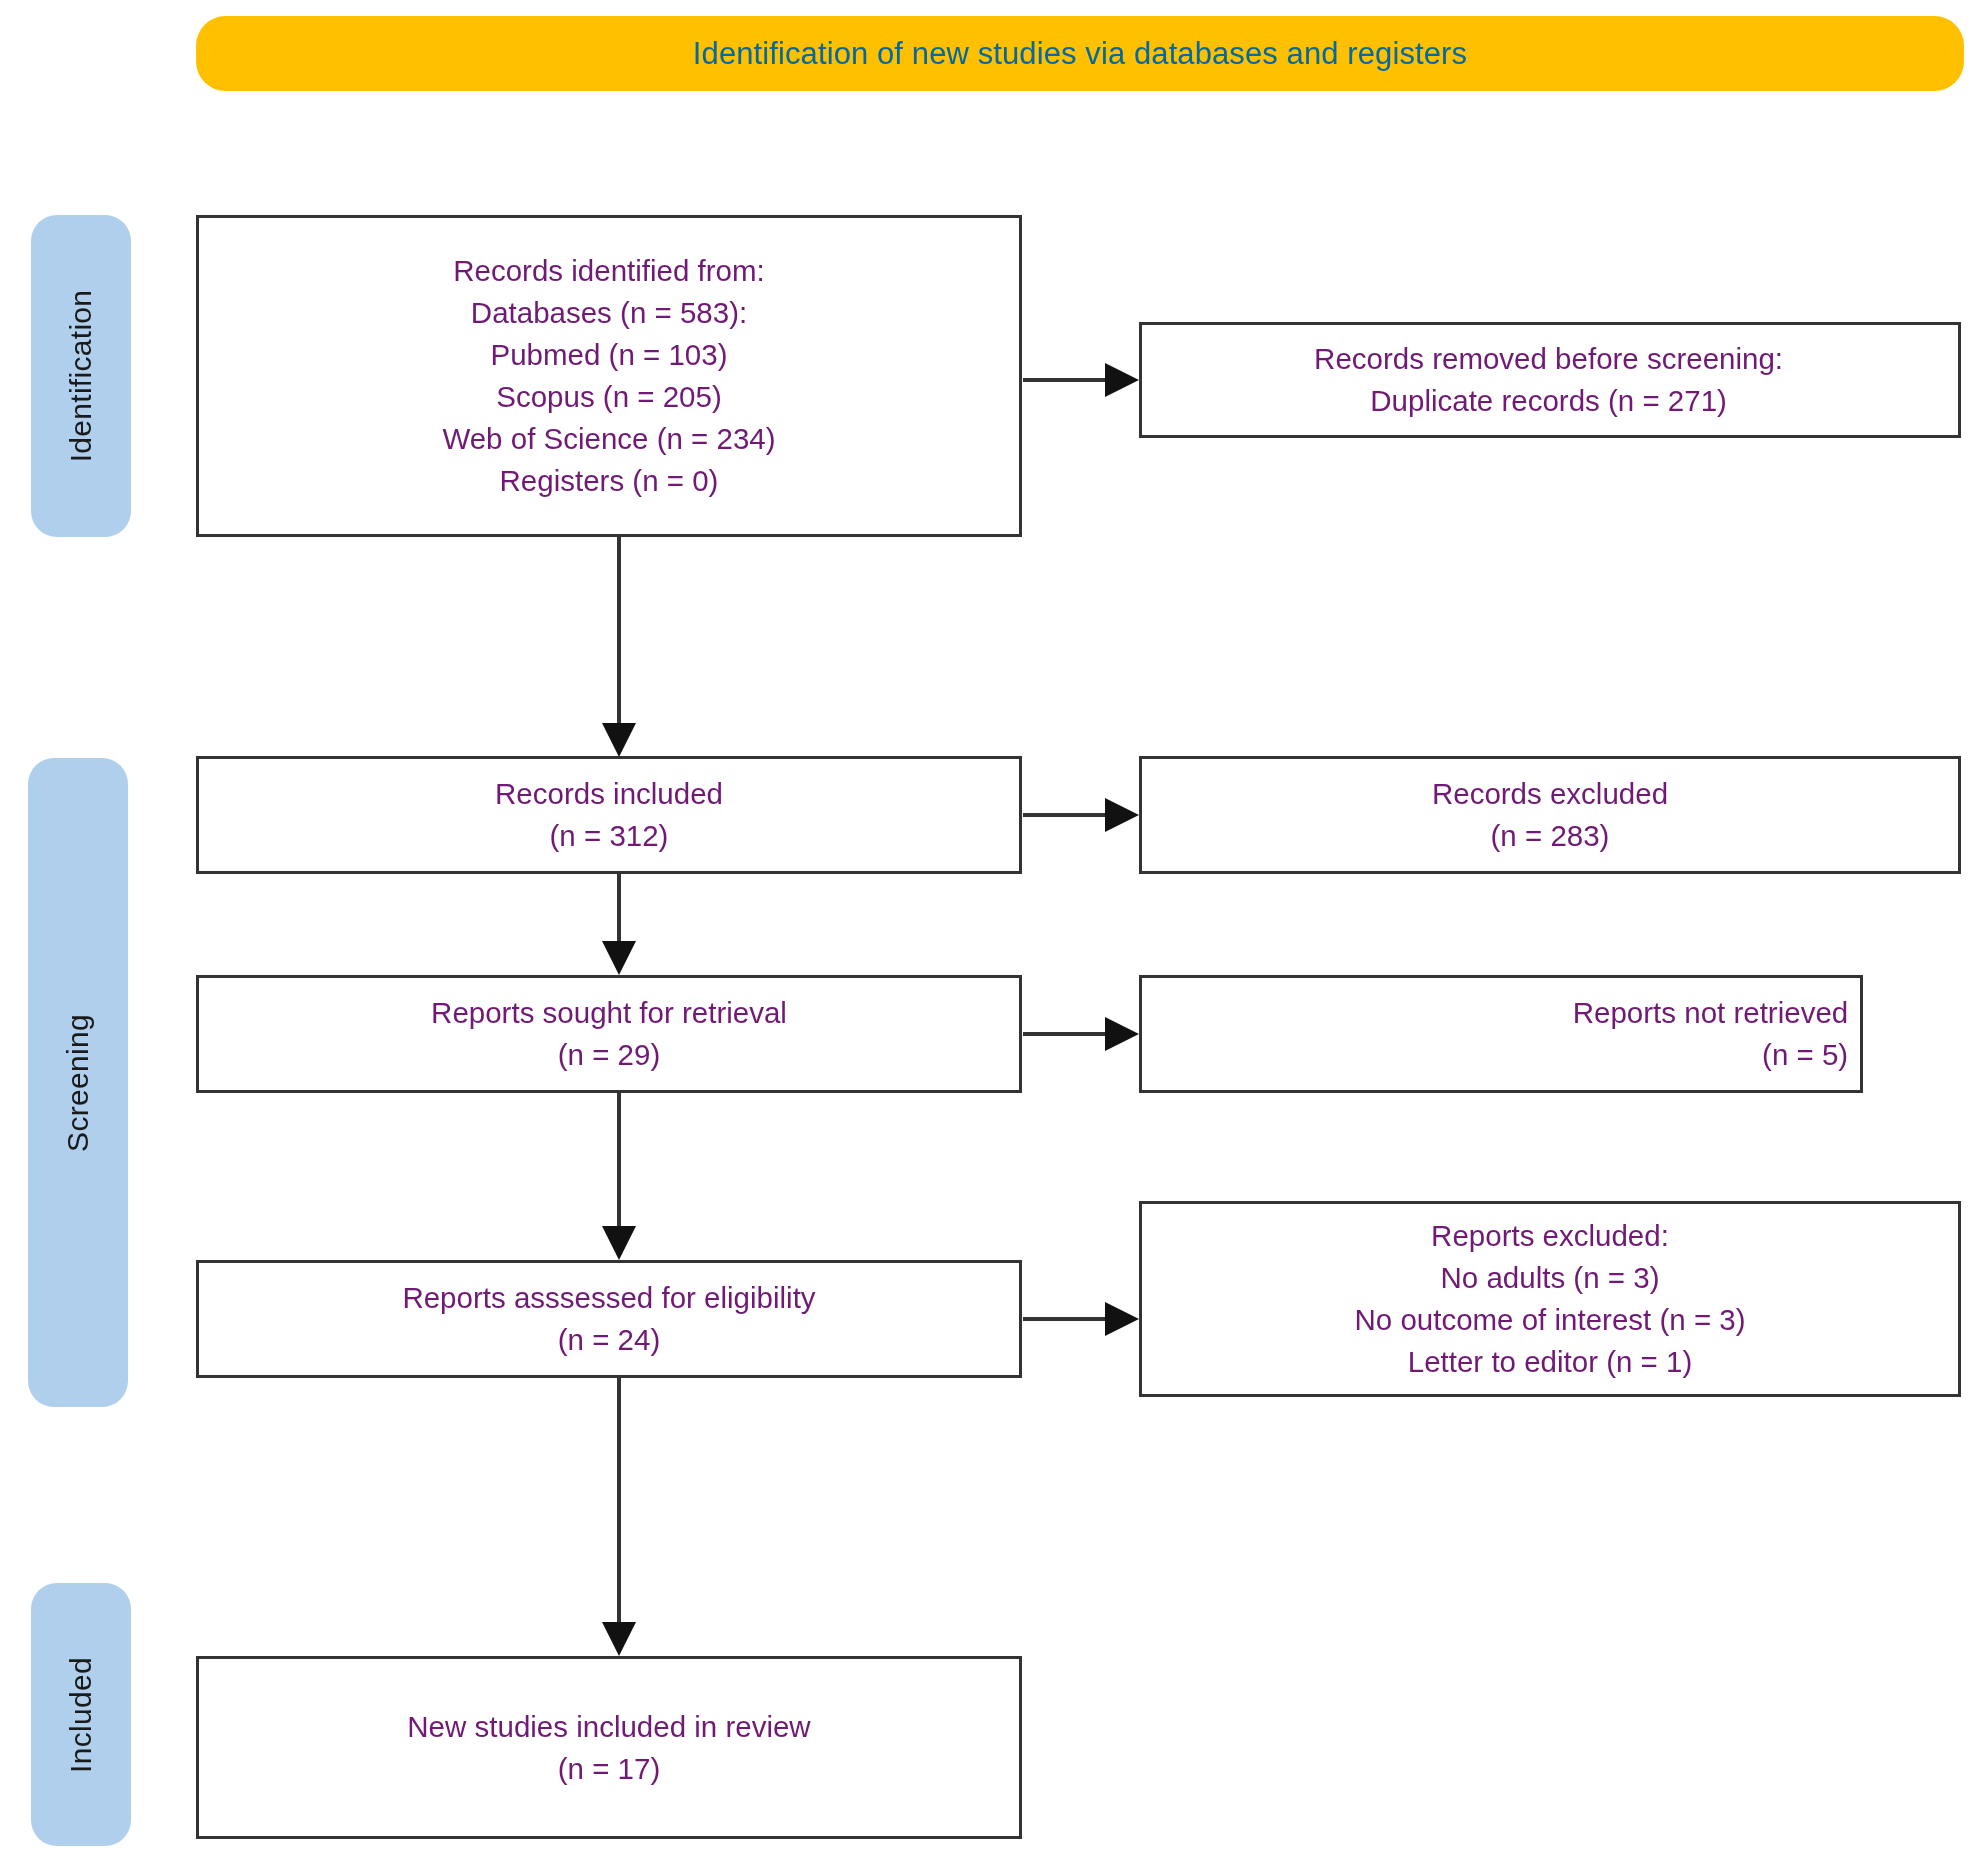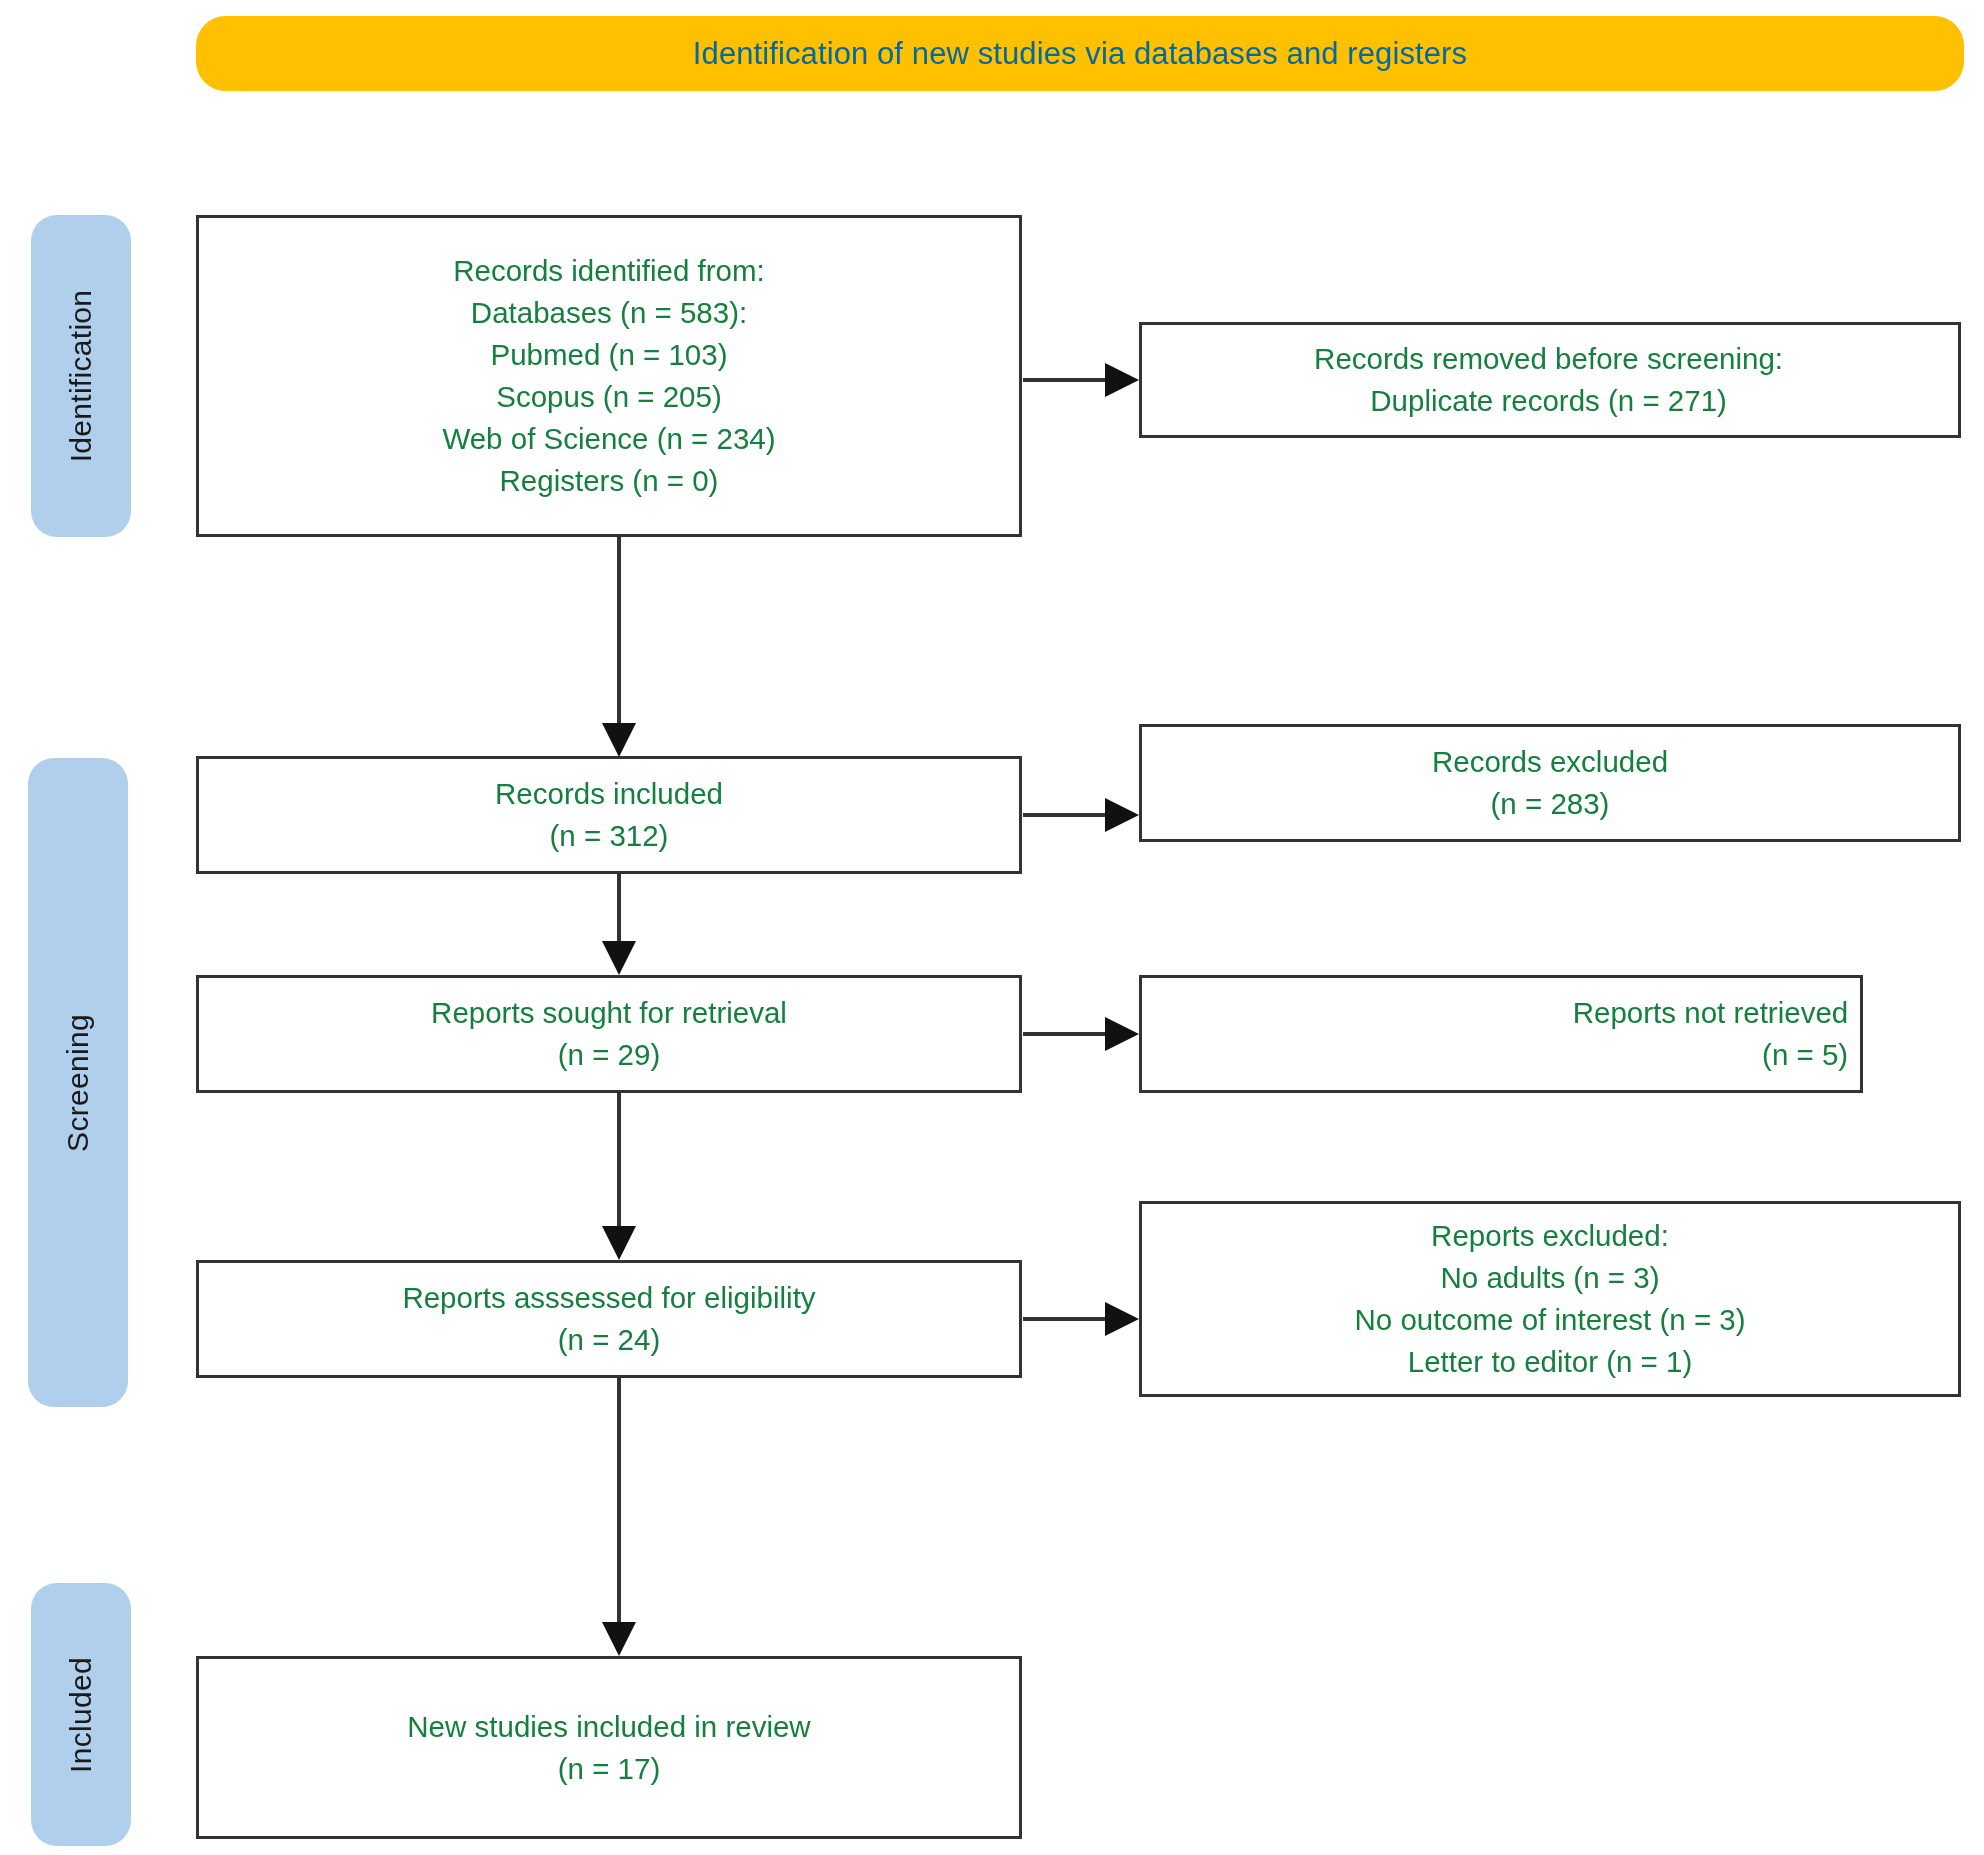--- a/index.html
+++ b/index.html
@@ -73,29 +73,29 @@
     box-sizing: border-box;
     display: flex;
     flex-direction: column;
     align-items: center;
     justify-content: center;
     padding: 5.2px 11.8px;
   }
   .flow-line {
     font-size: 29.5px;
     line-height: 1.42;
-    color: #15803d;
+    color: #701a75;
     text-align: center;
     white-space: nowrap;
   }
 
   #box-identified     { left: 196px;  top: 215px;  width: 826px; height: 322px; }
   #box-removed        { left: 1139px; top: 322px;  width: 822px; height: 116px; padding-left: 9px; }
   #box-screened       { left: 196px;  top: 756px; width: 826px; height: 118px; }
-  #box-excluded       { left: 1139px; top: 724px; width: 822px; height: 118px; }
+  #box-excluded       { left: 1139px; top: 756px; width: 822px; height: 118px; }
   #box-sought         { left: 196px;  top: 975px; width: 826px; height: 118px; }
   #box-not-retrieved  { left: 1139px; top: 975px; width: 724px; height: 118px; align-items: flex-end; }
   #box-eligibility    { left: 196px;  top: 1260px; width: 826px; height: 118px; }
   #box-reports-excl   { left: 1139px; top: 1201px; width: 822px; height: 196px; }
   #box-included       { left: 196px;  top: 1656px; width: 826px; height: 183px; }
 
   
   .conn {
     position: absolute;
     background: #333333;

